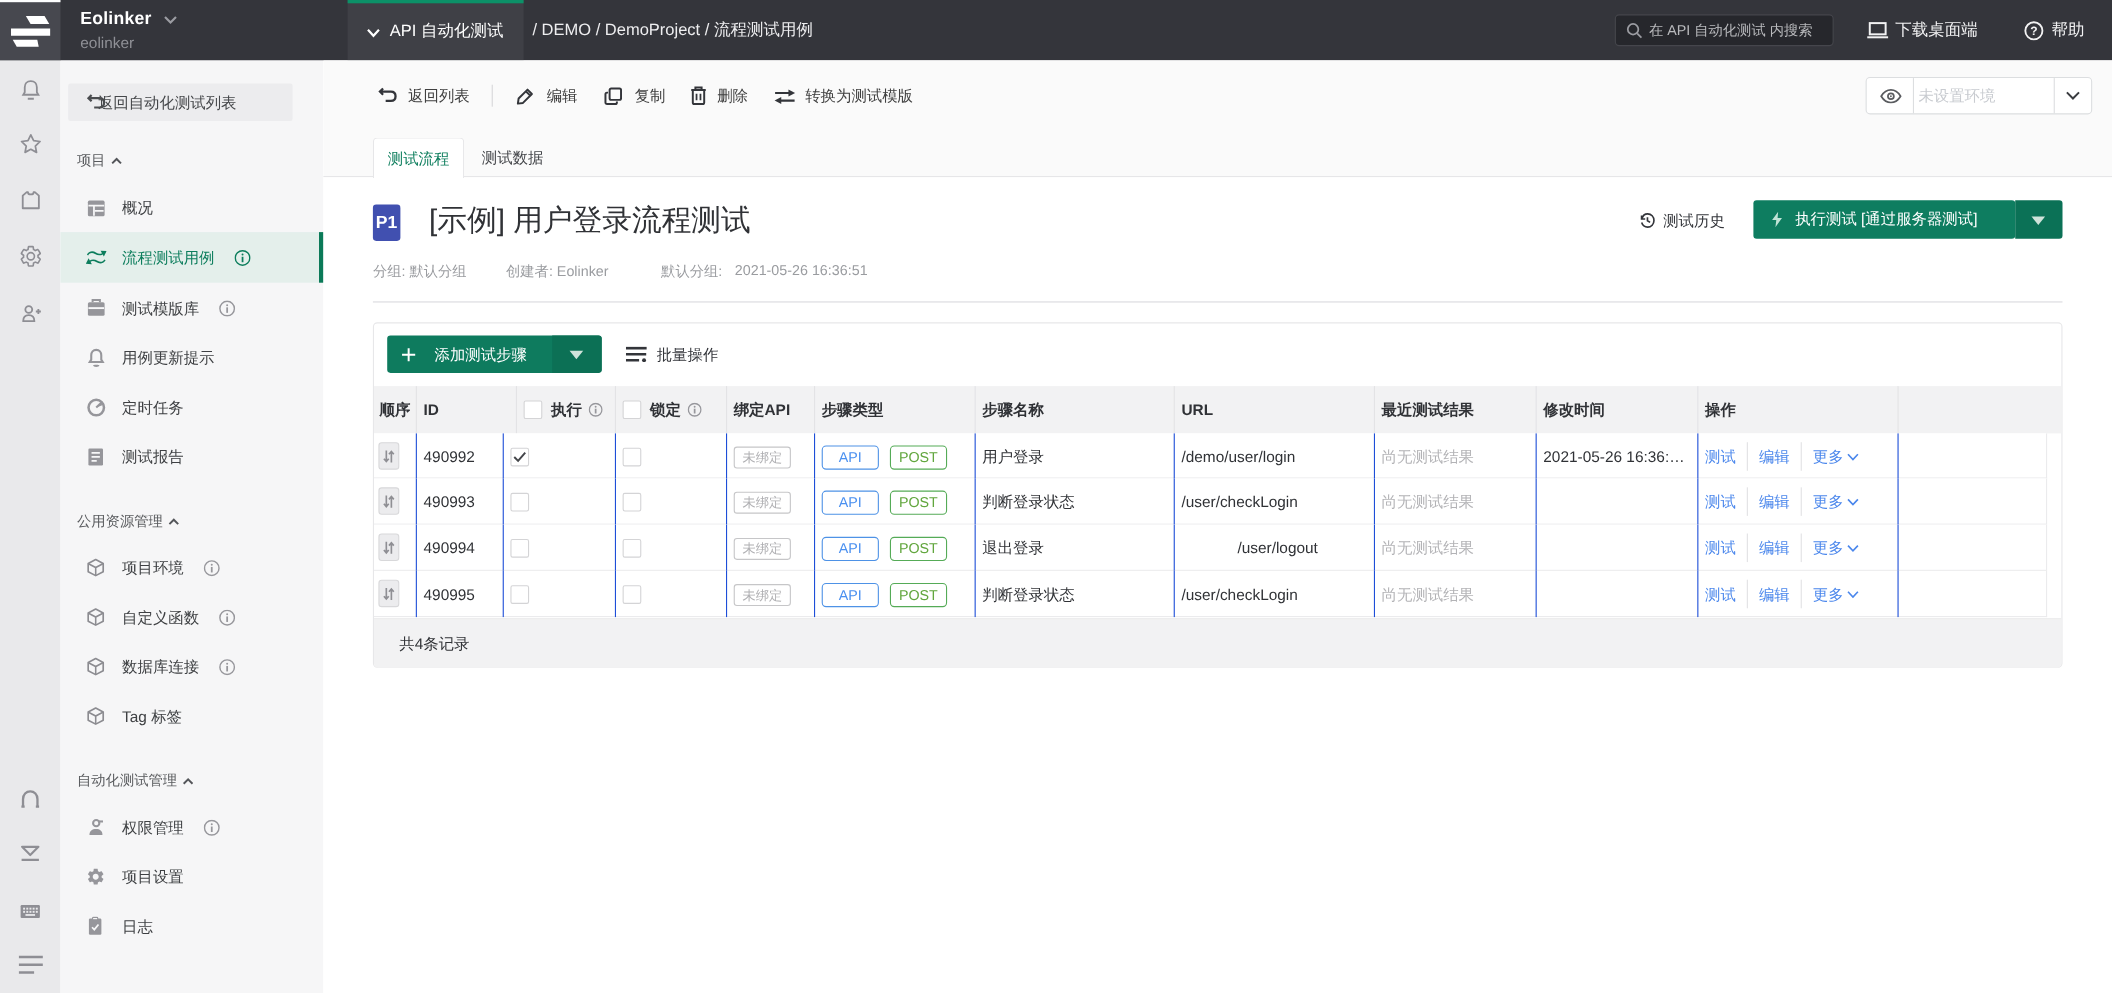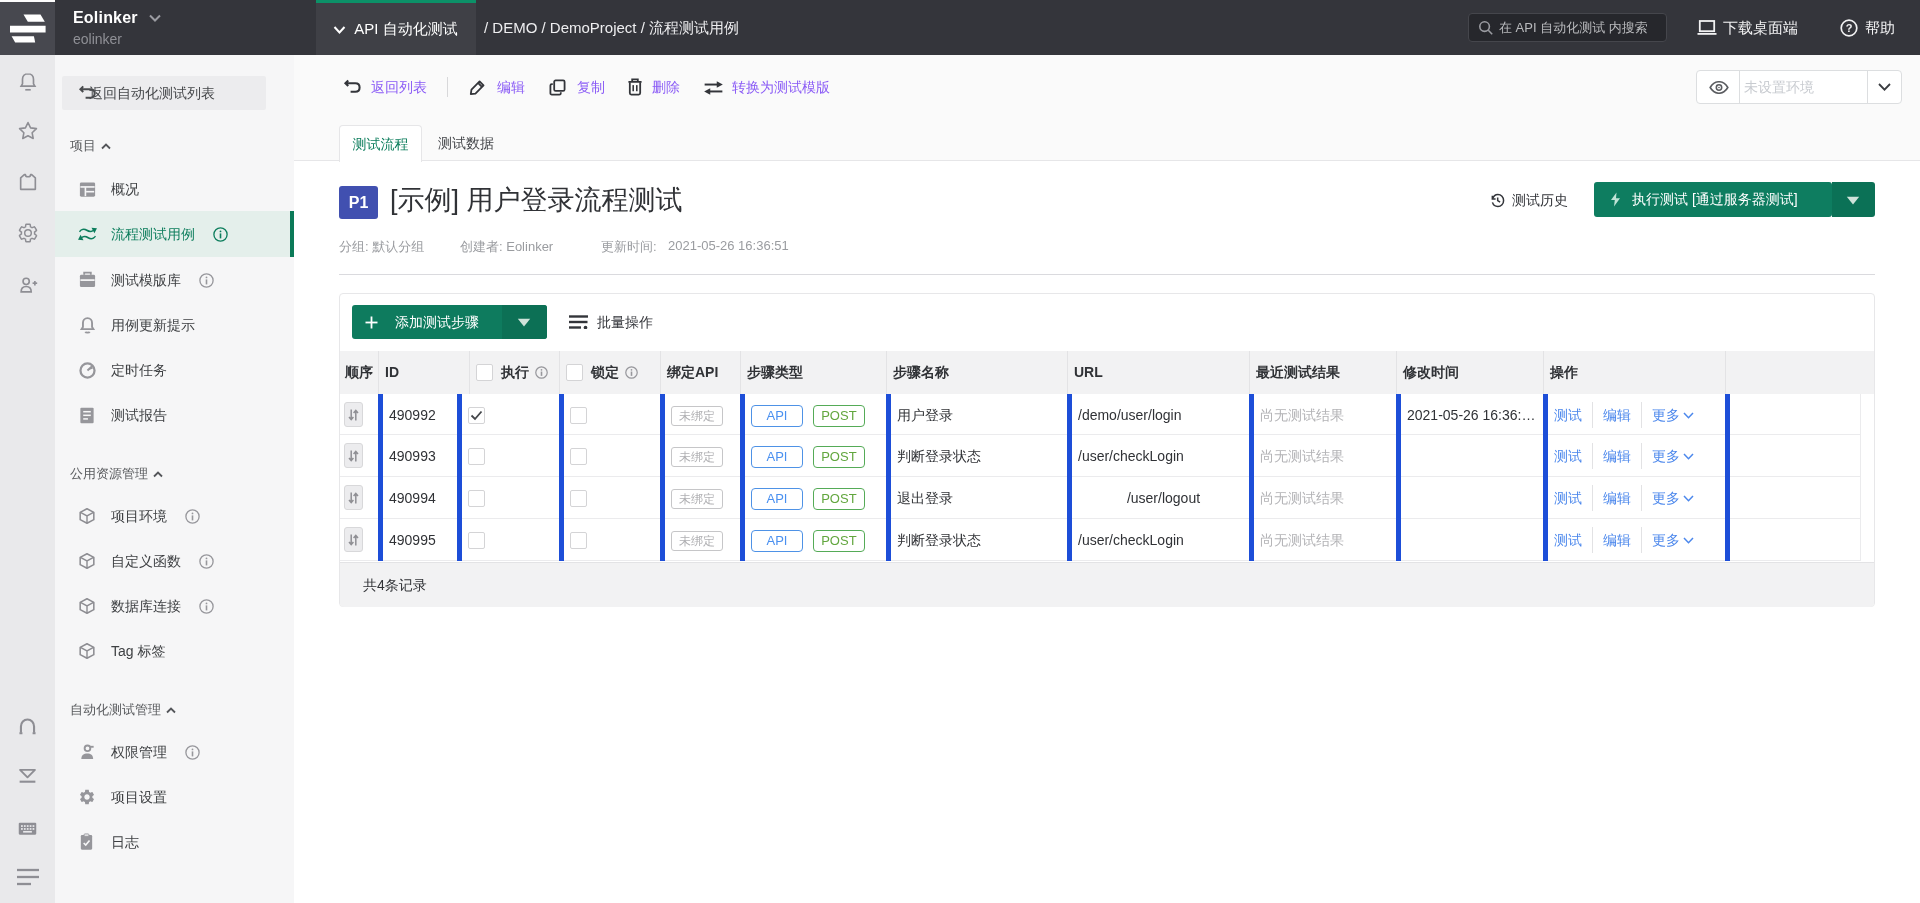--- a/index.html
+++ b/index.html
@@ -27,49 +27,49 @@
 #backrow { position:absolute; left:7px; top:21px; width:204px; height:34px; background:#ececee; border-radius:2px; color:#45474a; font-size:14px; line-height:34px; }
 .sechead { position:absolute; left:15px; color:#595b5e; font-size:13px; }
 .mitem { position:absolute; left:0; width:239px; height:45px; color:#3e4043; font-size:14px; line-height:45px; }
 .mitem .ic { position:absolute; left:23px; top:13px; }
 .mitem .tx { position:absolute; left:56px; }
 #activeitem { position:absolute; left:0; top:156px; width:239px; height:46px; background:#e4efeb; border-right:4px solid #0b7a58; color:#0c7d5c; font-size:14px; line-height:46px; }
 
 
 #main { position:absolute; left:294px; top:55px; width:1626px; height:848px; background:#fff; }
 #strip { position:absolute; left:0; top:0; width:1626px; height:106px; background:#fafafa; border-bottom:1px solid #e6e6e8; }
-.tbi { position:absolute; top:18px; height:28px; line-height:28px; color:#8b5cf6; font-size:14px; }
+.tbi { position:absolute; top:18px; height:28px; line-height:28px; color:#404040; font-size:14px; }
 #tab1 { position:absolute; left:45px; top:70px; width:83px; height:37px; background:#fff; border:1px solid #e6e6e8; border-bottom:none; border-radius:4px 4px 0 0; color:#0c7d5c; font-size:14px; text-align:center; line-height:36px; }
 #tab2 { position:absolute; left:141px; top:70px; width:62px; height:36px; color:#44464a; font-size:14px; text-align:center; line-height:36px; }
 #envbox { position:absolute; left:1402px; top:15px; width:206px; height:34px; background:#fff; border:1px solid #dcdee0; border-radius:4px; }
 #envbox .seg1 { position:absolute; left:0; top:0; width:43px; height:32px; border-right:1px solid #dcdee0; }
 #envbox .seg3 { position:absolute; right:0; top:0; width:34px; height:32px; border-left:1px solid #dcdee0; }
 #envbox .ph { position:absolute; left:47px; top:0; line-height:32px; font-size:14px; color:#c8cbd0; }
 
-#p1badge { position:absolute; left:45px; top:131px; width:39px; height:33px; background:#4150b0; border-radius:3px; color:#fff; font-size:16px; font-weight:bold; text-align:center; line-height:33px; }
+#p1badge { position:absolute; left:45px; top:131px; width:25px; height:33px; background:#4150b0; border-radius:3px; color:#fff; font-size:16px; font-weight:bold; text-align:center; line-height:33px; }
 #title { position:absolute; left:96px; top:127px; font-size:27px; color:#303236; }
 #histbtn { position:absolute; top:131px; height:28px; line-height:28px; color:#33353a; font-size:14px; }
 #execbtn { position:absolute; left:1300px; top:127px; width:238px; height:35px; background:#0e7d60; border-radius:3px; color:#fff; font-size:14px; }
 #execbtn .dd { position:absolute; left:238px; top:0; width:43px; height:35px; background:#0b7156; border-radius:0 3px 3px 0; }
 #execbtn .txt { position:absolute; left:38px; top:0; line-height:35px; }
 
 #metarow { position:absolute; left:45px; top:183px; font-size:13px; color:#9a9ca0; }
 #metarow span { position:absolute; white-space:nowrap; }
 
 
 #box { position:absolute; left:45px; top:238px; width:1536px; height:314px; border:1px solid #e7e7e9; border-radius:4px; background:#fff; }
 #addbtn { position:absolute; left:12px; top:11px; width:195px; height:34px; background:#0e7b5e; border-radius:3px; color:#fff; font-size:14px; }
 #addbtn .dd { position:absolute; left:150px; top:0; width:45px; height:34px; background:#0c7055; border-radius:0 3px 3px 0; }
 #addbtn .txt { position:absolute; left:43px; top:0; line-height:35px; }
 
 #batch { position:absolute; top:14px; height:28px; line-height:28px; color:#33353a; font-size:14px; }
 #thead { position:absolute; left:0; top:57px; width:1534px; height:43px; background:#f2f2f3; font-size:14px; font-weight:bold; color:#303236; }
 .th { position:absolute; top:0; height:43px; line-height:43px; border-left:1px solid #e3e3e5; padding-left:6px; }
 .trow { position:absolute; left:0; width:1521px; height:42px; border-bottom:1px solid #ebebed; border-right:1px solid #ebebed; font-size:14px; color:#303236; background:#fff; }
-.td { position:absolute; top:0; height:42px; line-height:42px; border-left:5px solid #1d4ed8; padding-left:6px; }
+.td { position:absolute; top:0; height:42px; line-height:42px; border-left:1px solid #1d4ed8; padding-left:6px; }
 #tfoot { position:absolute; left:0; top:268px; width:1534px; height:45px; background:#f2f2f3; border-top:1px solid #e3e3e5; font-size:14px; color:#303236; line-height:45px; border-radius:0 0 4px 4px; }
 
 .graytag { display:inline-block; height:20px; line-height:18px; border:1px solid #c6c6c8; border-radius:3px; color:#b0b0b3; font-size:12px; padding:0 7px; background:#fff; }
 .bluetag { display:inline-block; margin-right:6px; width:52px; height:22px; line-height:20px; border:1px solid #4e92e6; border-radius:4px; color:#4a90f0; font-size:13px; text-align:center; background:#fff; }
 .greentag { display:inline-block; width:52px; height:22px; line-height:20px; border:1px solid #55ab57; border-radius:4px; color:#62a63e; font-size:13px; text-align:center; background:#fff; }
 .link { color:#4b87ec; }
 .lsep { display:inline-block; width:1px; height:26px; background:#e2e2e4; margin:0 10px; vertical-align:-8px; }
 .cbx { display:inline-block; width:17px; height:17px; border:1px solid #d4d4d6; border-radius:2px; background:#fff; vertical-align:-4px; }
 .sortbtn { display:inline-block; width:19px; height:25px; background:#ececee; border:1px solid #d8d8da; border-radius:3px; }
 </style>
@@ -385,21 +385,21 @@
       </svg>
     <span class="txt">执行测试 [通过服务器测试]</span>
       <span class="dd"></span>
     <svg style="position:absolute;left:252px;top:14px;" width="14" height="9" viewBox="0 0 14 9">
         <path d="M0.8 0.8 L13.2 0.8 L7 8.5 Z" fill="#cfe3da"></path>
       </svg>
   </div>
   <div id="metarow">
     <span style="left:0;">分组: 默认分组</span>
     <span style="left:121px;">创建者: Eolinker</span>
-    <span style="left:262px;">更新时间:</span>
+    <span style="left:262px;">默认分组:</span>
     <span style="left:329px;">2021-05-26 16:36:51</span>
   </div>
 
   <div style="position:absolute;left:45px;top:219px;width:1536px;height:1px;background:#dadade;"></div>
   <div id="box">
     <div id="addbtn">
       <svg style="position:absolute;left:13px;top:11px;" width="13" height="13" viewBox="0 0 13 13">
           <line x1="6.5" y1="0.5" x2="6.5" y2="12.5" stroke="#fff" stroke-width="1.8"></line>
           <line x1="0.5" y1="6.5" x2="12.5" y2="6.5" stroke="#fff" stroke-width="1.8"></line>
         </svg>

